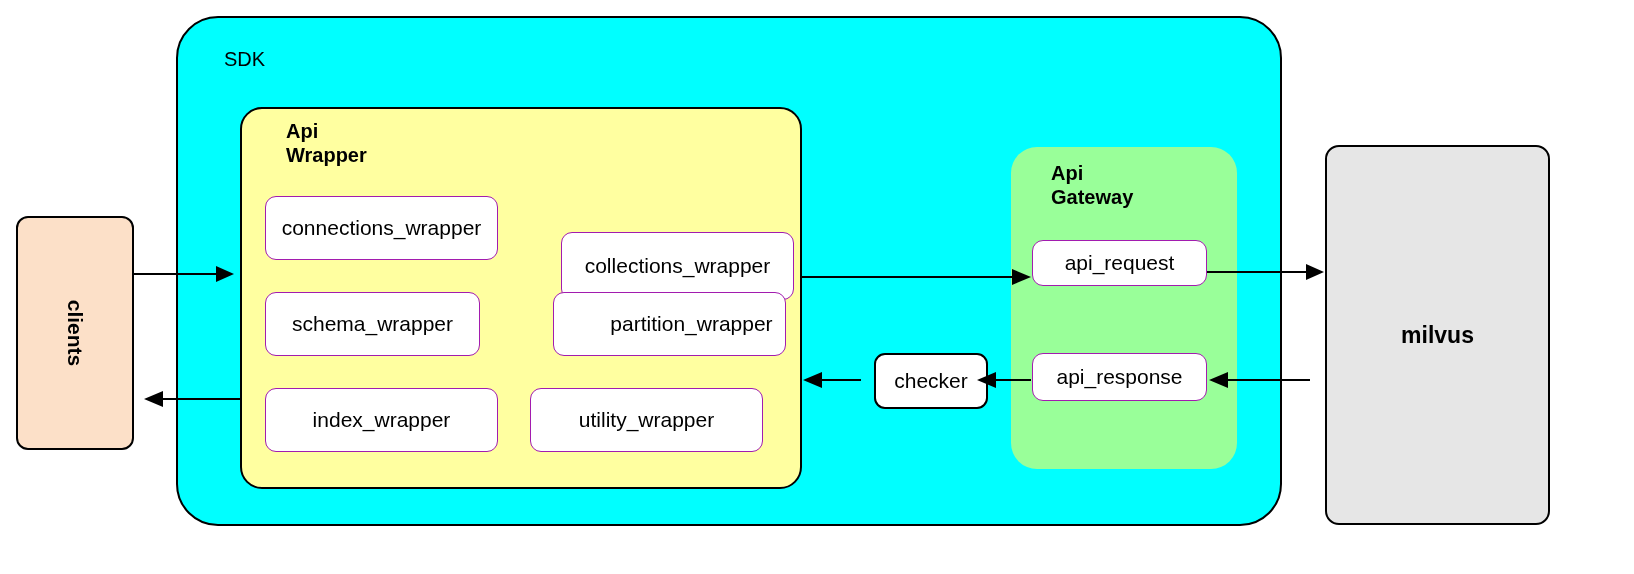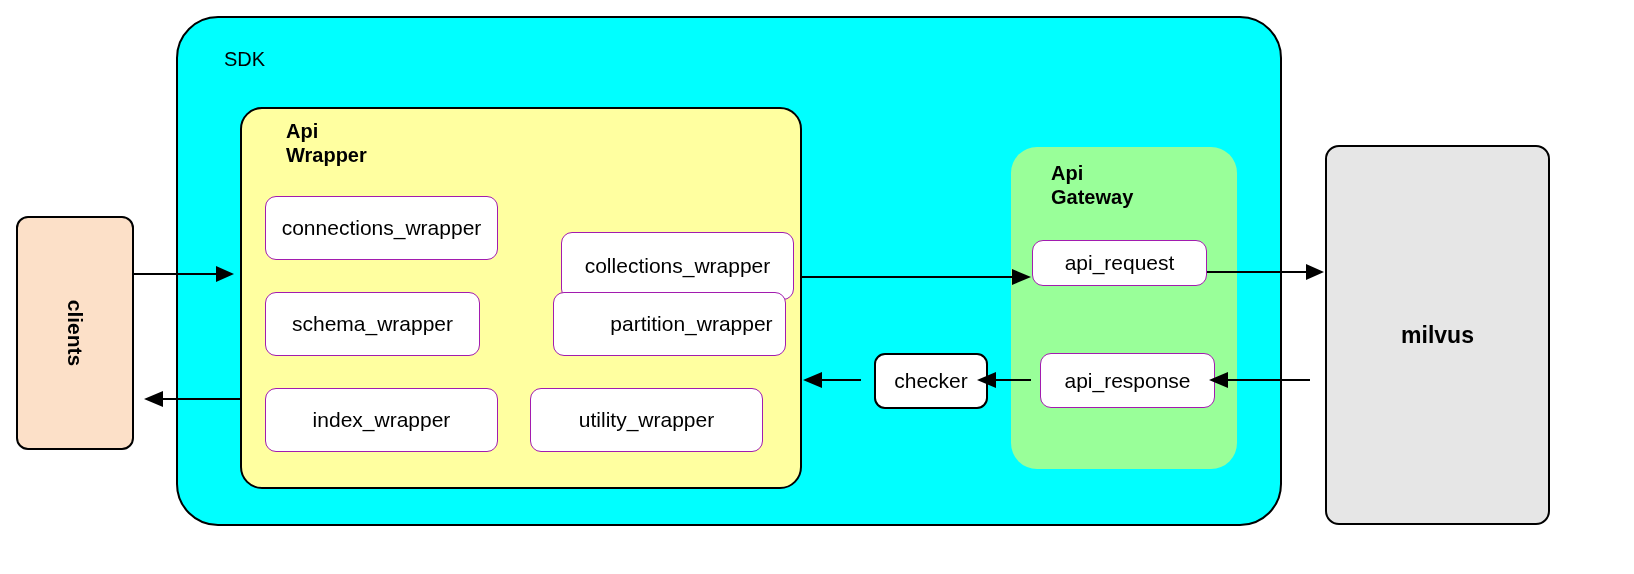--- a/index.html
+++ b/index.html
@@ -176,21 +176,21 @@
 
   <div class="node leafbox" style="left:265px; top:196px; width:233px; height:64px;">connections_wrapper</div>
   <div class="node leafbox" style="left:265px; top:292px; width:215px; height:64px;">schema_wrapper</div>
   <div class="node leafbox" style="left:265px; top:388px; width:233px; height:64px;">index_wrapper</div>
 
   <div class="node leafbox" style="left:561px; top:196px; width:233px; height:68px;margin-top:36px;">collections_wrapper</div>
   <div class="node leafbox" style="left:553px; top:292px; width:233px; height:64px;padding-left:44px;">partition_wrapper</div>
   <div class="node leafbox" style="left:530px; top:388px; width:233px; height:64px;">utility_wrapper</div>
 
   <div class="node leafbox" style="left:1032px; top:240px; width:175px; height:46px;">api_request</div>
-  <div class="node leafbox" style="left:1032px; top:353px; width:175px; height:55px;margin-left:8px;">api_response</div>
+  <div class="node leafbox" style="left:1032px; top:353px; width:175px; height:48px;">api_response</div>
 
   <div class="node checker">checker</div>
 
   <div class="node clients">
     <span>clients</span>
   </div>
 
   <div class="node milvus">milvus</div>
 
   <svg class="edge" style="left:0; top:0; width:1634px; height:574px;">

